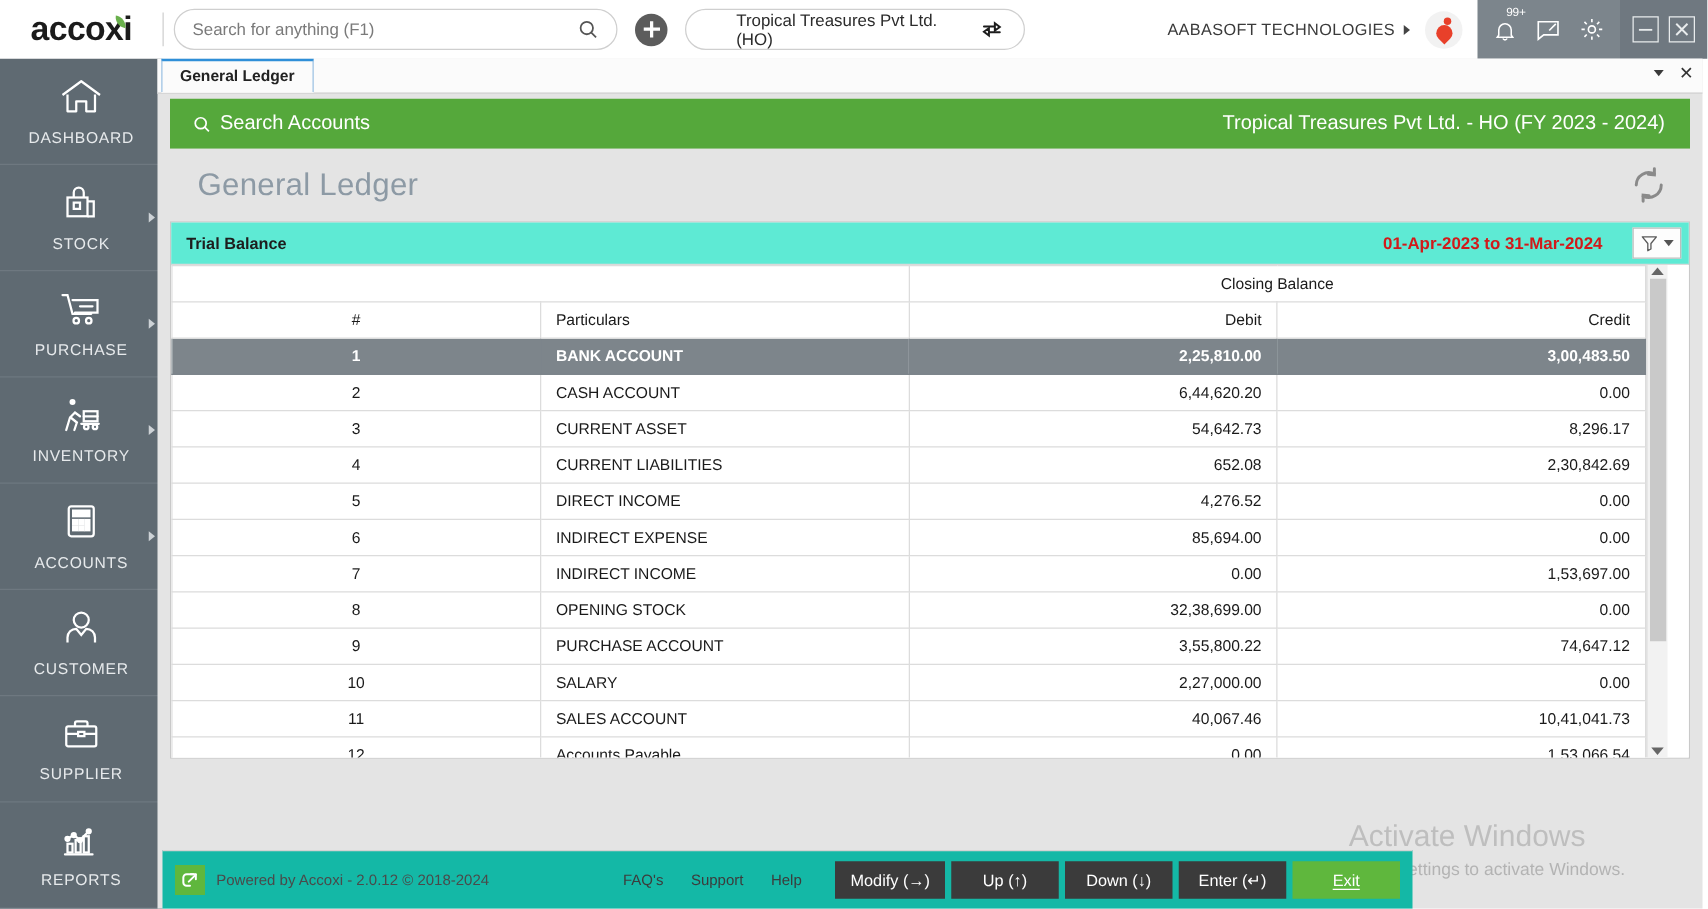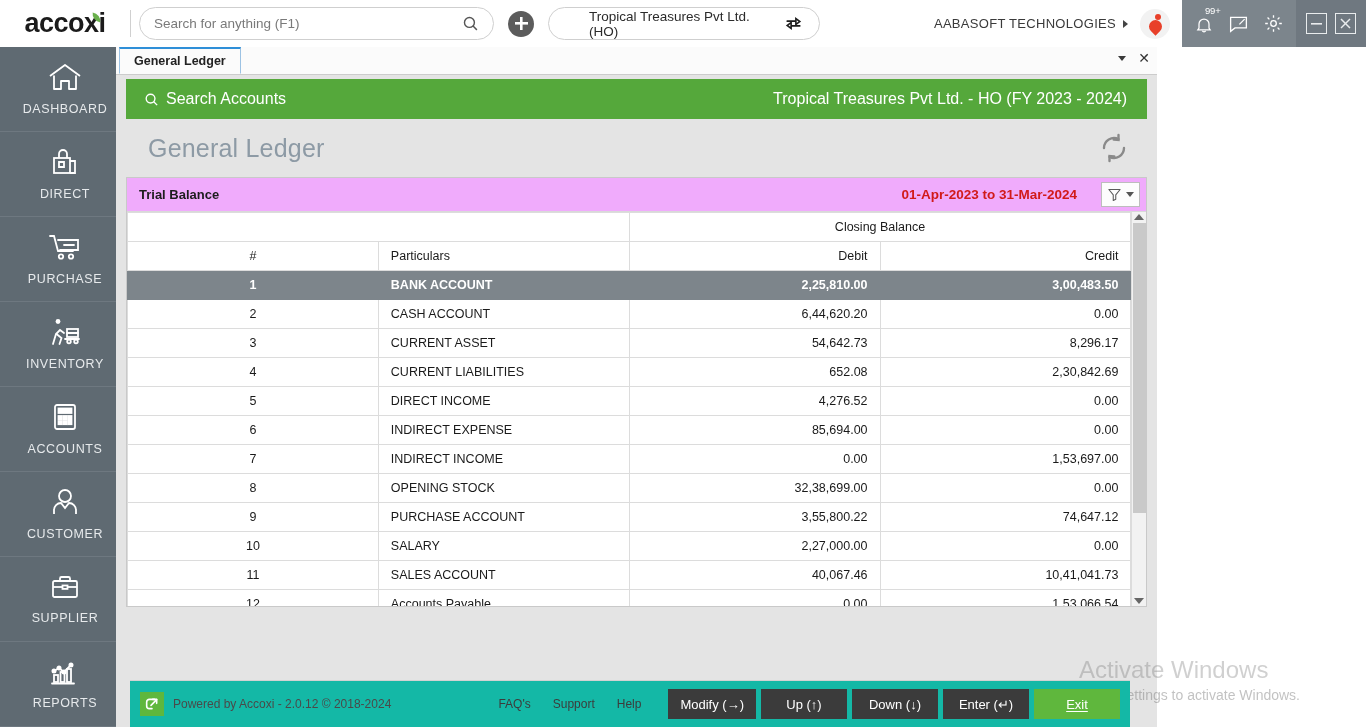--- a/index.html
+++ b/index.html
@@ -112,21 +112,21 @@
     color: #e7eaec; font-size: 12.5px; letter-spacing: .6px;
   }
   .side-arrow {
     position: absolute; right: 6px; top: 50%; transform: translateY(-50%);
     width: 0; height: 0; border-left: 5px solid #cdd2d6;
     border-top: 4px solid transparent; border-bottom: 4px solid transparent;
   }
 
   
   .main {
-    position: absolute; left: 116px; top: 47px; width: 1041px; height: 680px;
+    position: absolute; left: 126px; top: 47px; width: 1236px; height: 680px;
     background: #e4e4e4;
   }
   .tabbar {
     height: 28px; background: #fbfbfb; display: flex; align-items: flex-end;
     border-bottom: 1px solid #cccccc; position: relative;
   }
   .tab {
     height: 27px; padding: 0 14px; background: #fbfbfb;
     border: 1px solid #9cc2e3; border-bottom: 1px solid #fbfbfb;
     border-top: 2px solid #2f8fd8;
@@ -160,21 +160,21 @@
     justify-content: space-between; padding: 0 18px 0 22px; background: #e4e4e4;
   }
   .pagetitle { font-size: 25px; color: #8d9aa5; letter-spacing: .2px; }
 
   .panel {
     margin: 0 10px; background: #fdfdfd; border: 1px solid #c9c9c9;
     height: 430px; display: flex; flex-direction: column;
   }
   .panel-head {
     height: 34px; display: flex; align-items: center; justify-content: space-between;
-    padding: 0 6px 0 12px; background: #f0abfc; border-bottom: 1px solid #d9d9d9;
+    padding: 0 6px 0 12px; background: #5eead4; border-bottom: 1px solid #d9d9d9;
   }
   .panel-head .ttl { font-size: 13px; font-weight: bold; color: #1d1d1d; }
   .panel-head .rt { display: flex; align-items: center; gap: 24px; }
   .daterange { color: #d11a1a; font-size: 13.5px; font-weight: bold; }
   .filter-btn {
     border: 1px solid #bdbdbd; height: 25px; display: flex; align-items: center;
     gap: 4px; padding: 0 5px; background: #fdfdfd; cursor: pointer;
   }
   .filter-caret {
     width: 0; height: 0; border-top: 5px solid #555;
@@ -337,21 +337,21 @@
 
     <div class="side-item">
       <span>
         <svg width="32" height="30" viewBox="0 0 32 30" fill="none" stroke="#fff" stroke-width="1.8">
           <rect x="5" y="11" width="16" height="15"></rect>
           <path d="M10 11 V7 a4 4 0 0 1 8 0 v4"></path>
           <path d="M21 14 h5 v12 h-5"></path>
             <path d="M10 15 h5 v5 h-5z"></path>
           </svg>
       </span>
-      <span class="lbl">DIRECT</span>
+      <span class="lbl">STOCK</span>
       <span class="side-arrow"></span>
     </div>
 
     <div class="side-item">
       <span>
         <svg width="36" height="30" viewBox="0 0 36 30" fill="none" stroke="#fff" stroke-width="1.8" stroke-linecap="round">
           <path d="M3 4 h4 l4 15 h15"></path>
             <path d="M11 8 h20 v10 h-18"></path>
           <circle cx="14" cy="24.5" r="2.2"></circle>
             <circle cx="24" cy="24.5" r="2.2"></circle>

